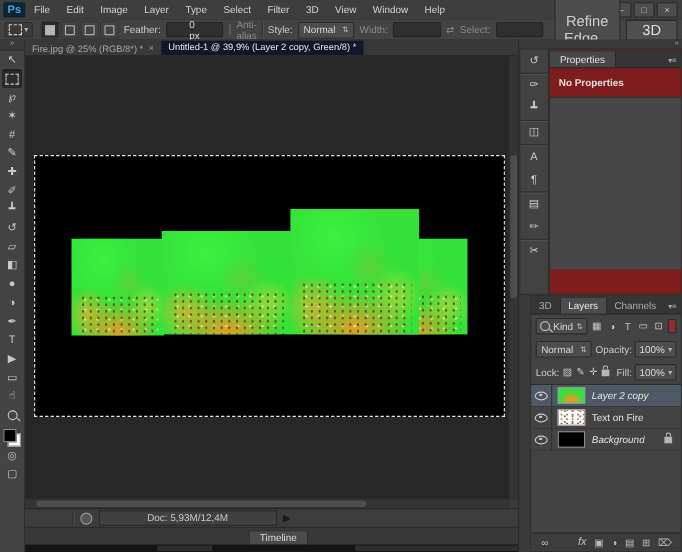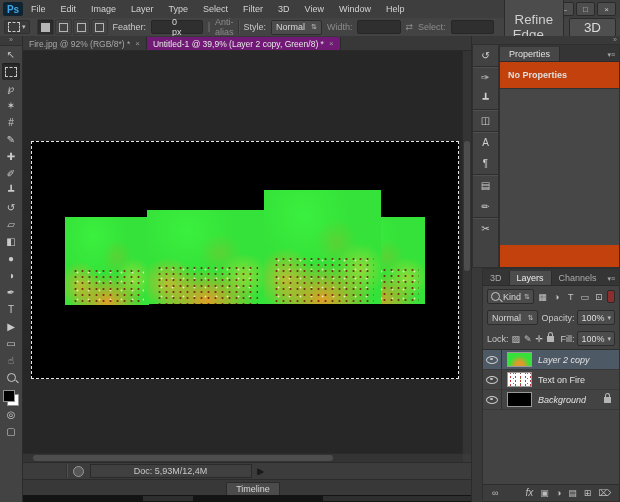--- a/index.html
+++ b/index.html
@@ -53,21 +53,21 @@
   .mag{position:relative;width:7px;height:7px;border:1px solid #c9c9c9;border-radius:50%;display:inline-block;}
   .mag::after{content:"";position:absolute;width:4px;height:1px;background:#c9c9c9;right:-4px;bottom:-1px;transform:rotate(45deg);}
   .swatches{position:relative;width:16px;height:16px;margin-top:4px;flex:none;}
   .fg-swatch{position:absolute;left:0;top:0;width:10px;height:10px;background:#000;border:1px solid #909090;z-index:2;}
   .bg-swatch{position:absolute;right:0;bottom:0;width:10px;height:10px;background:#fff;border:1px solid #909090;}
   
   .center{flex:1;display:flex;flex-direction:column;min-width:0;}
   .tabbar{height:14px;background:#383838;display:flex;align-items:flex-end;border-bottom:1px solid #2a2a2a;}
   .doc-tab{height:13px;display:flex;align-items:center;gap:5px;padding:0 6px;font-size:8.5px;
         background:#393939;color:#a8a8a8;border-right:1px solid #2a2a2a;white-space:nowrap;}
-  .doc-tab.active{background:#701a75;color:#e6e6e6;}
+  .doc-tab.active{background:#0f172a;color:#e6e6e6;flex-direction:column;}
   .tab-close{font-size:8px;color:#9a9a9a;}
   .canvas{flex:1;position:relative;background:#272727;overflow:hidden;}
   .document{position:absolute;left:8px;top:90px;width:428px;height:238px;background:#000;
         border:1px dashed #e8e8e8;box-sizing:border-box;}
   .flame{position:absolute;background:
       radial-gradient(60% 45% at 50% 96%, rgba(230,156,38,.95), rgba(230,156,38,0) 72%),
       radial-gradient(34% 38% at 18% 78%, rgba(224,180,48,.75), rgba(224,180,48,0) 72%),
       radial-gradient(30% 34% at 82% 70%, rgba(205,214,58,.6), rgba(205,214,58,0) 70%),
       radial-gradient(26% 30% at 62% 46%, rgba(96,208,52,.85), rgba(96,208,52,0) 70%),
       radial-gradient(52% 58% at 34% 22%, #3bf03e, rgba(59,240,62,0) 75%),
@@ -93,21 +93,21 @@
   .timelinestrip{height:7px;background:#141414;position:relative;}
   .tl-block{position:absolute;top:1px;bottom:1px;background:#2e2e2e;}
   
   .dock{width:148px;flex:none;background:#393939;position:relative;border-left:1px solid #2b2b2b;}
   .dock-collapse{position:absolute;top:0;right:3px;font-size:7px;color:#9a9a9a;}
   .icon-strip{position:absolute;left:0;top:8px;width:27px;height:224px;background:#424242;
         border:1px solid #2f2f2f;box-sizing:border-box;display:flex;flex-direction:column;align-items:center;}
   .strip-icon{width:100%;height:21px;display:flex;align-items:center;justify-content:center;
         color:#cfcfcf;font-size:10px;flex:none;}
   .strip-sep{width:100%;height:1px;background:#2e2e2e;box-shadow:0 1px 0 #4f4f4f;flex:none;}
-  .props{position:absolute;left:27px;right:0;top:8px;height:224px;background:#c2410c;border:1px solid #2f2f2f;box-sizing:border-box;}
+  .props{position:absolute;left:27px;right:0;top:8px;height:224px;background:#7f1d1d;border:1px solid #2f2f2f;box-sizing:border-box;}
   .p-tabrow{height:16px;background:#353535;display:flex;align-items:flex-end;border-bottom:1px solid #2b2b2b;}
   .p-tab{background:#474747;color:#e2e2e2;padding:2px 9px;border-right:1px solid #2b2b2b;}
   .panel-menu{margin-left:auto;color:#a8a8a8;font-size:7px;padding:0 4px 2px 0;}
   .p-empty{padding:8px 20px 4px 8px;font-weight:bold;color:#e0e0e0;}
   .p-inner{margin:4px 0 0 0;height:156px;background:#474747;border-top:1px solid #313131;}
   
   .layers{position:absolute;left:10px;right:0;top:232px;bottom:0;background:#434343;
         border:1px solid #2f2f2f;box-sizing:border-box;display:flex;flex-direction:column;}
   .l-tabrow{height:16px;background:#353535;display:flex;align-items:flex-end;border-bottom:1px solid #2b2b2b;flex:none;}
   .l-tab{padding:2px 7px;color:#ababab;}
@@ -289,21 +289,21 @@
           <span class="tg">◎</span>
         </div>
       <div class="tool">
           <span class="tg">▢</span>
         </div>
     </div>
 
     <div class="center">
       <div class="tabbar">
         <div class="doc-tab">
-          <span>Fire.jpg @ 92% (RGB/8*) *</span>
+          <span>Fire.jpg @ 25% (RGB/8*) *</span>
           <span class="tab-close">×</span>
         </div>
         <div class="doc-tab active">
           <span>Untitled-1 @ 39,9% (Layer 2 copy, Green/8) *</span>
           <span class="tab-close">×</span>
         </div>
       </div>
 
       <div class="canvas">
         <div class="document">

